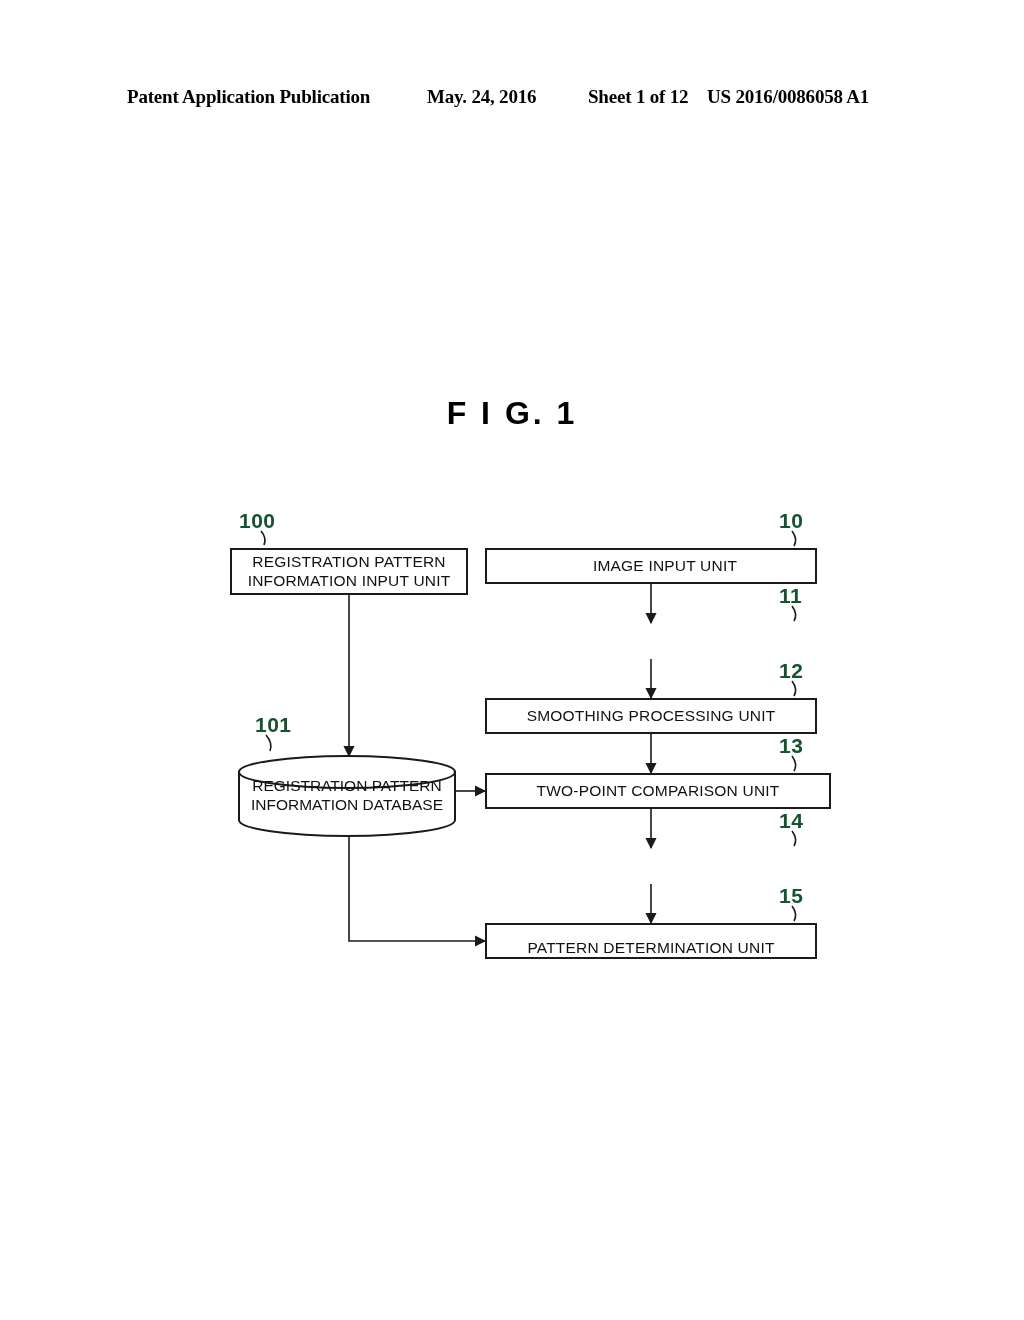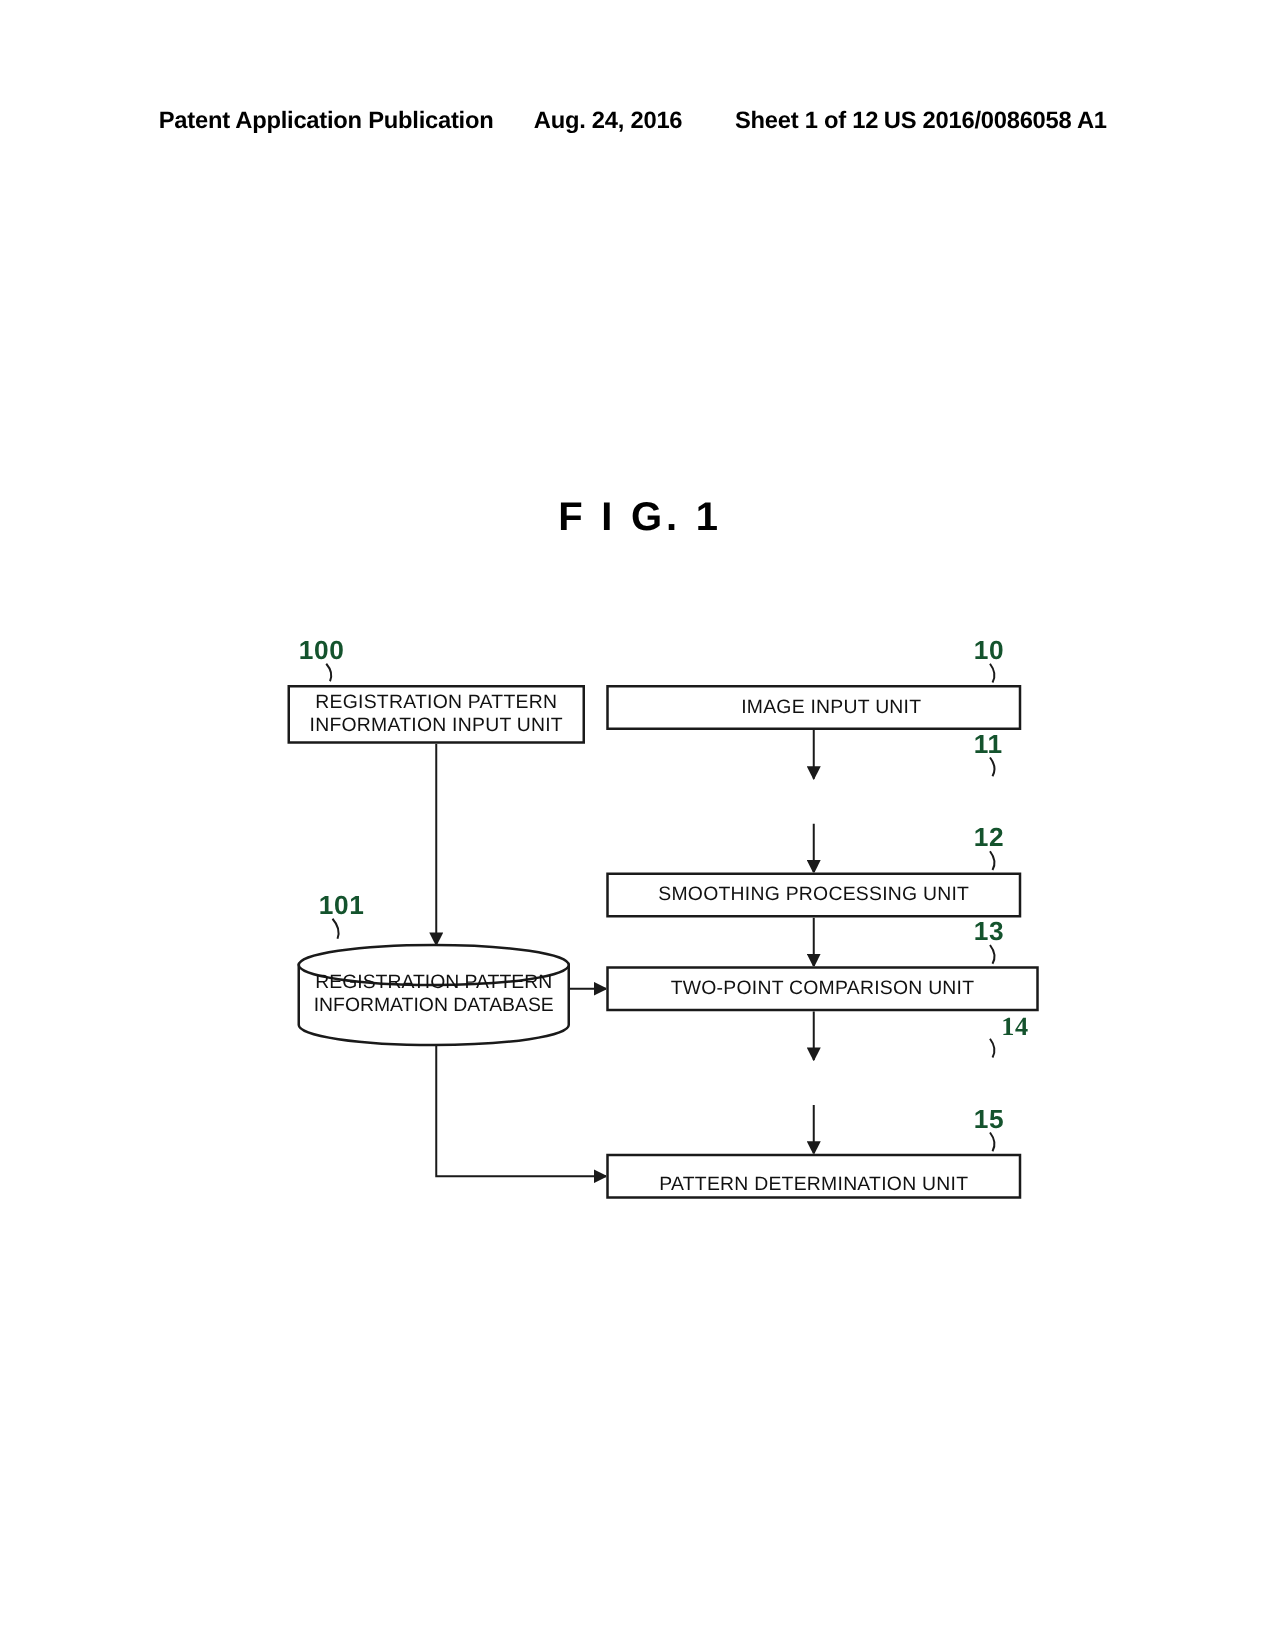--- a/index.html
+++ b/index.html
@@ -16,21 +16,21 @@
     overflow: hidden;
   }
 
   
   .page-header {
     position: absolute;
     top: 86px;
     left: 0;
     width: 1024px;
     height: 26px;
-    font-family: Liberation Sans, sans-serif;
+    font-family: Liberation Serif, serif;
     font-weight: bold;
     font-size: 19px;
     letter-spacing: -0.2px;
     white-space: nowrap;
   }
   .hdr-pub   { position: absolute; left: 127px;  top: 0; }
   .hdr-date  { position: absolute; left: 427px;  top: 0; }
   .hdr-sheet { position: absolute; left: 588px;  top: 0; }
   .hdr-num   { position: absolute; left: 707px;  top: 0; text-align: right; }
 
@@ -97,21 +97,21 @@
     line-height: 1.22;
     color: #111;
     pointer-events: none;
   }
 </style>
 </head>
 <body>
 
 <div class="page-header">
   <span class="hdr-pub">Patent Application Publication</span>
-  <span class="hdr-date">Aug. 24, 2016</span>
+  <span class="hdr-date">May. 24, 2016</span>
   <span class="hdr-sheet">Sheet 1 of 12</span>
   <span class="hdr-num">US 2016/0086058 A1</span>
 </div>
 
 <div class="fig-title">F I G.  1</div>
 
 <div class="diagram">
 
   <svg width="1024" height="1320">
     <defs>
@@ -171,20 +171,20 @@
   <div class="node" style="left:485px; top:698px; width:332px; height:36px;">
     <span>SMOOTHING PROCESSING UNIT</span>
   </div>
   <div class="ref" style="left:779px; top:659px;">12</div>
 
   <div class="node" style="left:485px; top:773px; width:346px; height:36px;">
     <span>TWO-POINT COMPARISON UNIT</span>
   </div>
   <div class="ref" style="left:779px; top:734px;">13</div>
 
-  <div class="ref" style="left:801px; top:809px;font-family:Liberation Serif, serif;">14</div>
+  <div class="ref" style="left:779px; top:809px;">14</div>
 
   <div class="node" style="left:485px; top:923px; width:332px; height:36px;align-items:flex-end;">
     <span>PATTERN DETERMINATION UNIT</span>
   </div>
   <div class="ref" style="left:779px; top:884px;">15</div>
 
 </div>
 
 </body></html>

